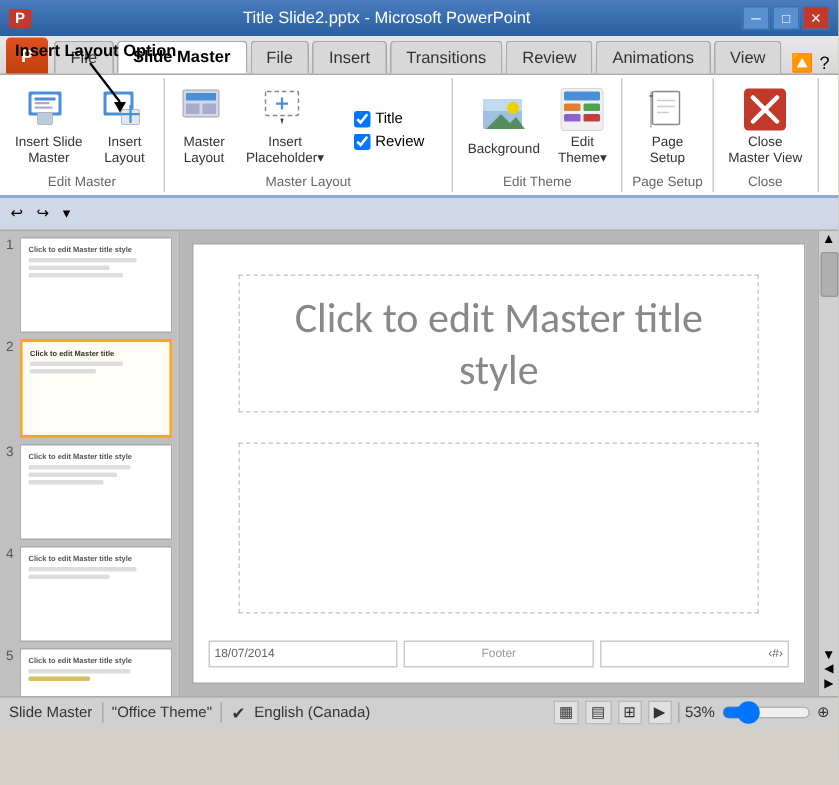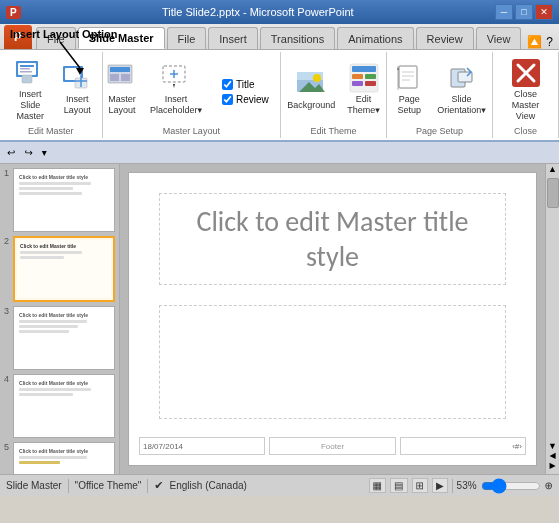--- a/index.html
+++ b/index.html
@@ -257,22 +257,22 @@
     </svg>
   </div>
 
   <div class="ribbon-tabs">
     <div class="office-btn">P</div>
     <div class="tab">File</div>
     <div class="tab active">Slide Master</div>
     <div class="tab">File</div>
     <div class="tab">Insert</div>
     <div class="tab">Transitions</div>
+    <div class="tab">Review</div>
     <div class="tab">Animations</div>
-    <div class="tab">Review</div>
     <div class="tab">View</div>
     <div style="margin-left:auto;display:flex;align-items:center;gap:4px;padding-right:6px;">
       <span style="font-size:12px;cursor:pointer;">🔼</span>
       <span style="font-size:12px;cursor:pointer;">?</span>
     </div>
   </div>
 
   <div class="ribbon">
 
     <div class="ribbon-group">
@@ -381,30 +381,20 @@
             <svg width="28" height="28">
               <rect x="4" y="2" width="18" height="22" fill="white" stroke="#888" stroke-width="1" rx="1"></rect>
               <line x1="7" y1="8" x2="19" y2="8" stroke="#ccc" stroke-width="1"></line>
               <line x1="7" y1="12" x2="19" y2="12" stroke="#ccc" stroke-width="1"></line>
               <line x1="7" y1="16" x2="15" y2="16" stroke="#ccc" stroke-width="1"></line>
               <line x1="2" y1="5" x2="4" y2="5" stroke="#555" stroke-width="1"></line>
               <line x1="3" y1="2" x2="3" y2="26" stroke="#555" stroke-width="0.5"></line>
             </svg>
           </div>
           <div class="ribbon-btn-label">Page<br>Setup</div>
-        </div>
-        <div class="ribbon-btn">
-          <div class="ribbon-btn-icon">
-            <svg width="28" height="28">
-              <rect x="3" y="5" width="14" height="18" fill="#d0e0f0" stroke="#888" stroke-width="1" rx="1"></rect>
-              <rect x="10" y="8" width="14" height="10" fill="#e8f0f8" stroke="#888" stroke-width="1" rx="1"></rect>
-              <polyline points="19,4 23,8 19,12" fill="none" stroke="#4a90d9" stroke-width="1.5"></polyline>
-            </svg>
-          </div>
-          <div class="ribbon-btn-label">Slide<br>Orientation▾</div>
         </div>
       </div>
       <div class="ribbon-group-label">Page Setup</div>
     </div>
 
     <div class="ribbon-group">
       <div class="ribbon-group-content">
         <div class="ribbon-btn">
           <div class="ribbon-btn-icon">
             <svg width="32" height="32">

